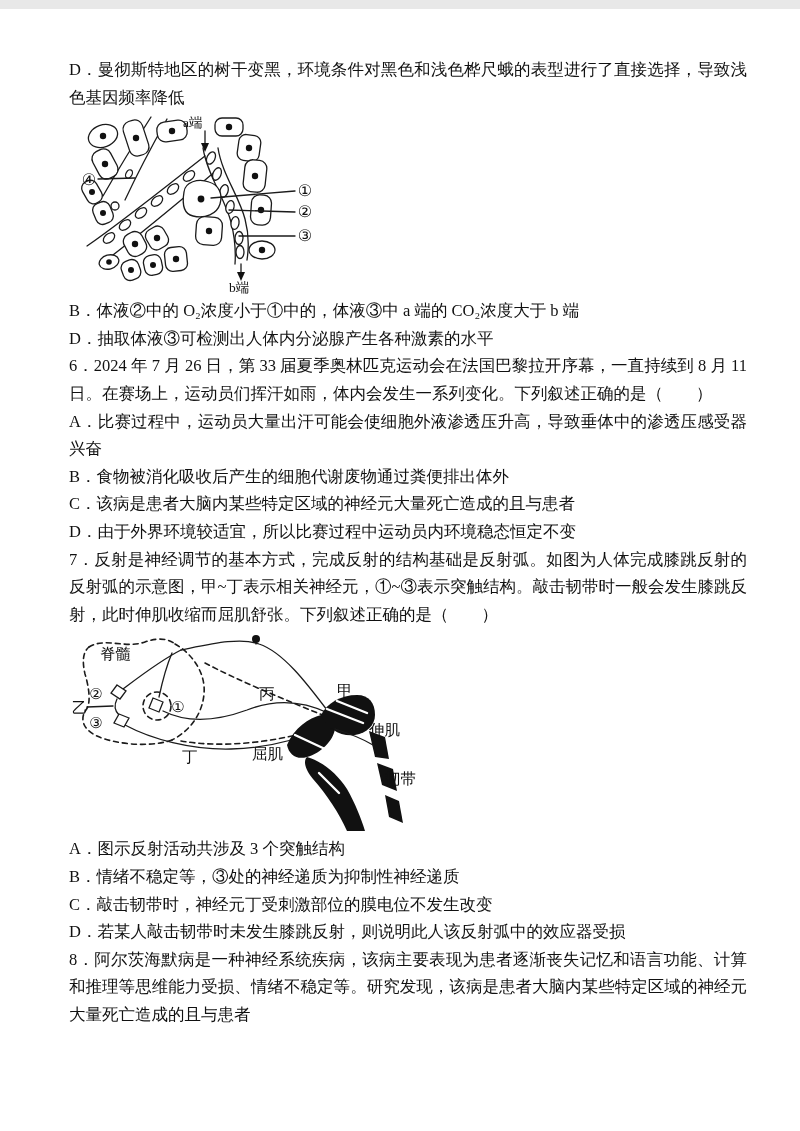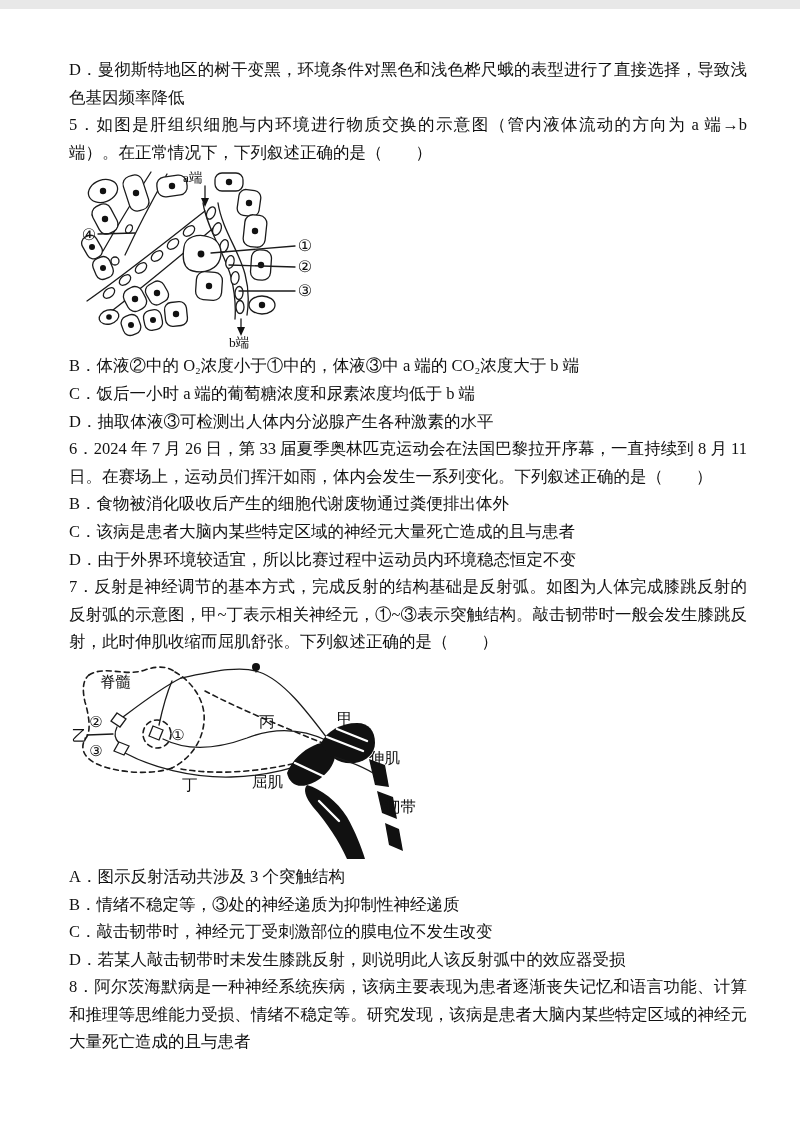--- a/index.html
+++ b/index.html
@@ -27,21 +27,20 @@
   .wgap{ stroke:#fff; stroke-width:2.4; fill:none; stroke-linecap:round; }
 </style>
 </head>
 <body>
 
 <div class="page">
   <div class="content">
 
     <p><span class="optlabel">D．</span><span>曼彻斯特地区的树干变黑，环境条件对黑色和浅色桦尺蛾的表型进行了直接选择，导致浅色基因频率降低</span></p>
 
-    <p><span class="qnum">5．</span><span>如图是肝组织细胞与内环境进行物质交换的示意图（管内液体流动的方向为 a 端→b 端）。在正常情况下，下列叙述正确的是（　　）</span></p>
 
     <div class="fig fig1">
       <svg width="258" height="180" viewBox="0 0 258 180">
 
         <g>
           <path class="sk" d="M 72,3 C 56,28 40,54 24,82"></path>
           <path class="sk" d="M 88,5 C 74,30 60,56 46,86"></path>
           <ellipse class="skw" cx="62" cy="36" rx="4.5" ry="3" transform="rotate(-60 62 36)"></ellipse>
           <ellipse class="skw" cx="50" cy="60" rx="4.5" ry="3" transform="rotate(-60 50 60)"></ellipse>
           <circle class="skw" cx="36" cy="92" r="4"></circle>
@@ -160,24 +159,24 @@
         <line class="sk" x1="132" y1="84" x2="216" y2="77"></line>
         <text x="226" y="82" font-size="16" text-anchor="middle">①</text>
         <line class="sk" x1="150" y1="96" x2="216" y2="98"></line>
         <text x="226" y="103" font-size="16" text-anchor="middle">②</text>
         <line class="sk" x1="160" y1="122" x2="216" y2="122"></line>
         <text x="226" y="127" font-size="16" text-anchor="middle">③</text>
       </svg>
     </div>
 
     <p><span class="optlabel">B．</span><span>体液②中的 O₂浓度小于①中的，体液③中 a 端的 CO₂浓度大于 b 端</span></p>
-    <p><span class="optlabel">C．</span><span>饭后一小时 a 端的葡萄糖浓度和尿素浓度均低于 b 端</span></p>
     <p><span class="optlabel">D．</span><span>抽取体液③可检测出人体内分泌腺产生各种激素的水平</span></p>
 
     <p><span class="qnum">6．</span><span>2024 年 7 月 26 日，第 33 届夏季奥林匹克运动会在法国巴黎拉开序幕，一直持续到 8 月 11 日。在赛场上，运动员们挥汗如雨，体内会发生一系列变化。下列叙述正确的是（　　）</span></p>
+    <p><span class="optlabel">A．</span><span>比赛过程中，运动员大量出汗可能会使细胞外液渗透压升高，导致垂体中的渗透压感受器兴奋</span></p>
     <p><span class="optlabel">B．</span><span>食物被消化吸收后产生的细胞代谢废物通过粪便排出体外</span></p>
     <p><span class="optlabel">C．</span><span>该病是患者大脑内某些特定区域的神经元大量死亡造成的且与患者</span></p>
     <p><span class="optlabel">D．</span><span>由于外界环境较适宜，所以比赛过程中运动员内环境稳态恒定不变</span></p>
 
     <p><span class="qnum">7．</span><span>反射是神经调节的基本方式，完成反射的结构基础是反射弧。如图为人体完成膝跳反射的反射弧的示意图，甲~丁表示相关神经元，①~③表示突触结构。敲击韧带时一般会发生膝跳反射，此时伸肌收缩而屈肌舒张。下列叙述正确的是（　　）</span></p>
 
     <div class="fig fig2">
       <svg width="365" height="200" viewBox="0 0 365 200">
 
         <g>

